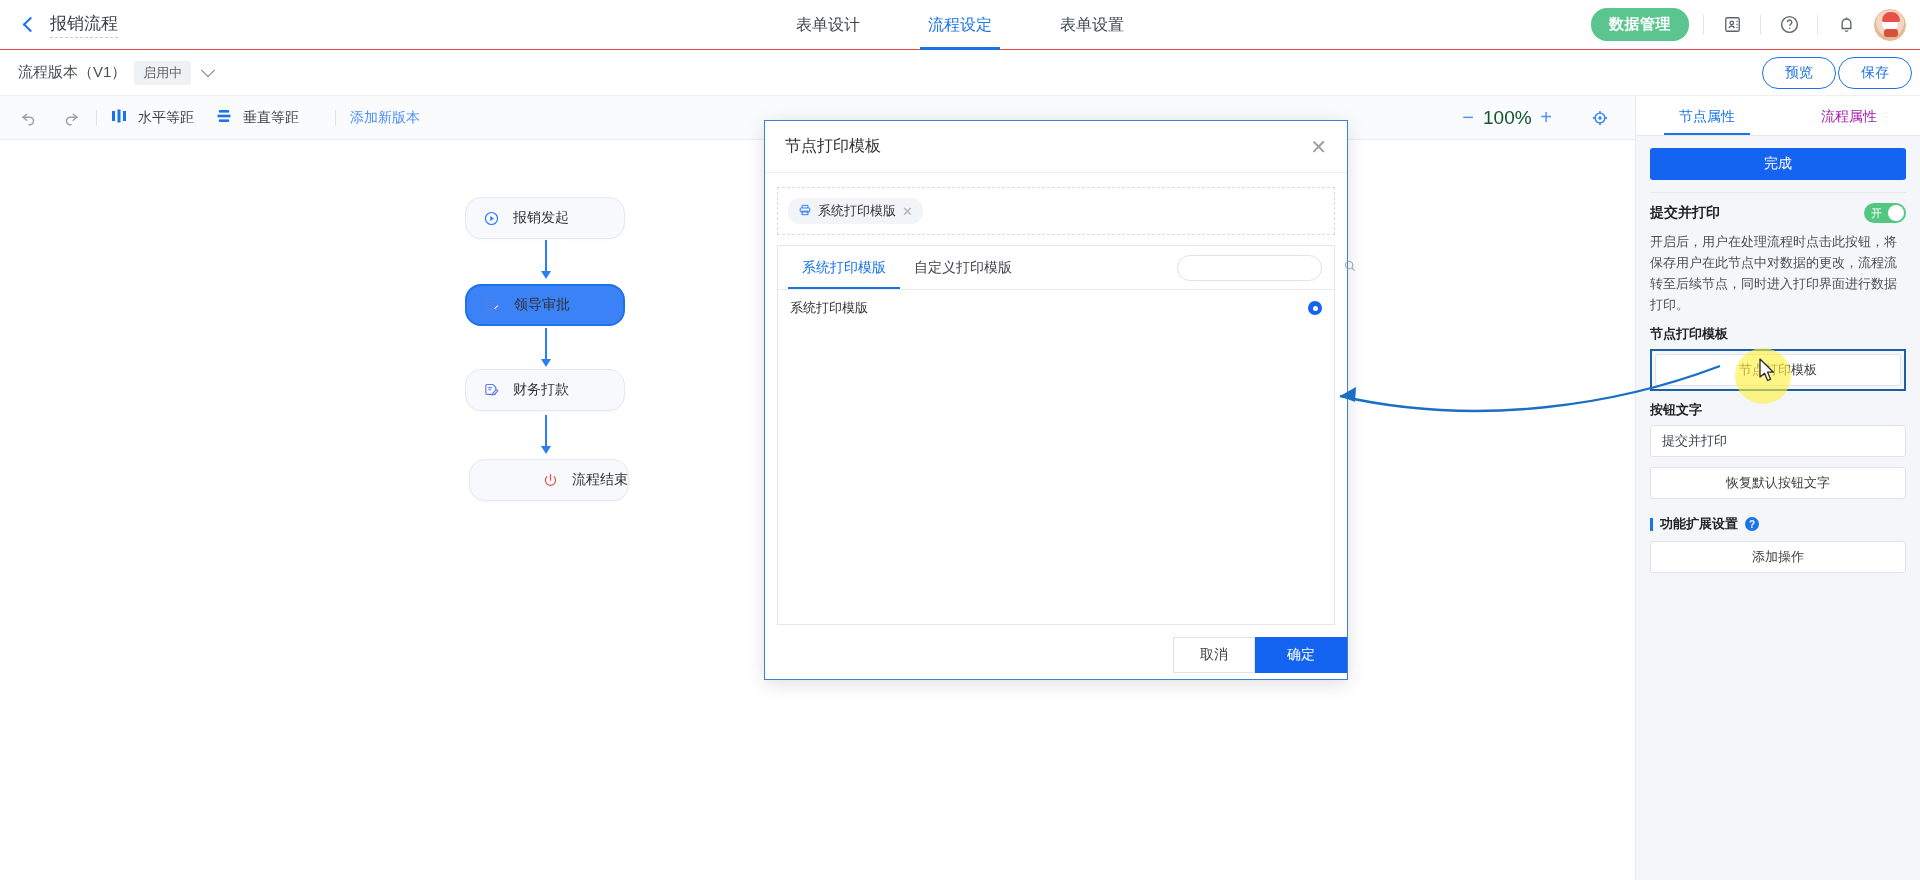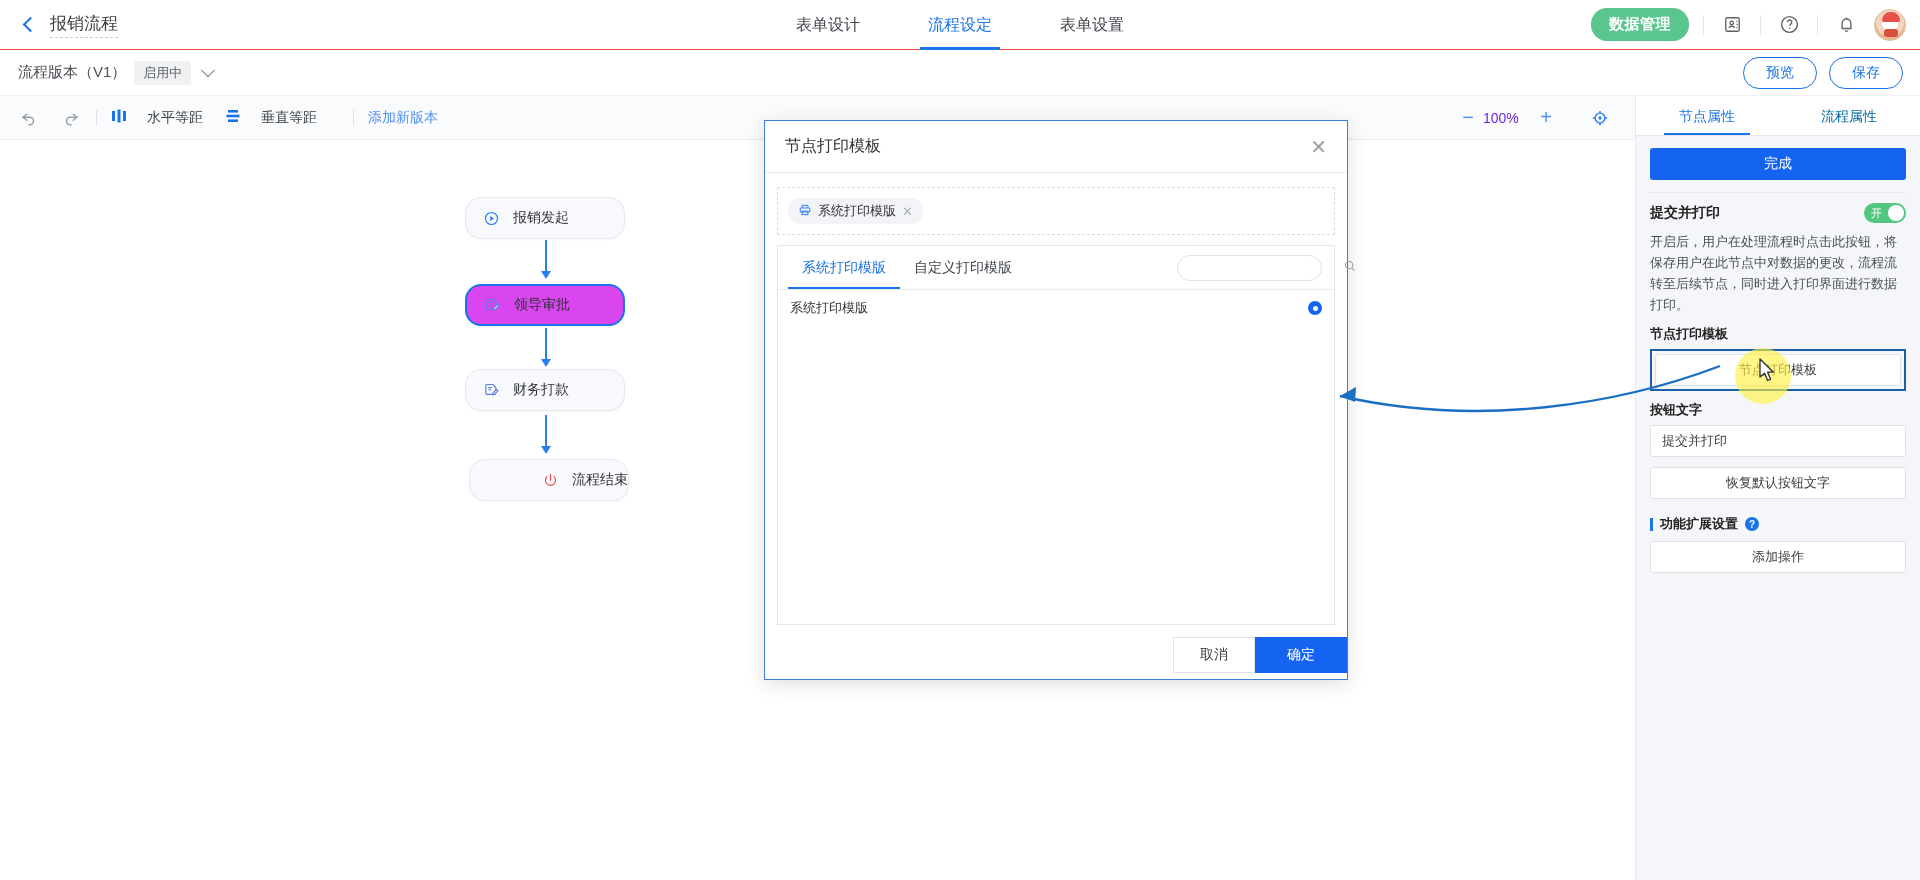--- a/index.html
+++ b/index.html
@@ -79,83 +79,83 @@
   .version-text { margin-left: 18px; font-size: 15px; color: #4a4f56; }
   .version-badge {
     margin-left: 8px; font-size: 13px; color: #5f6368; background: #f0f1f3;
     padding: 3px 9px; border-radius: 3px;
   }
   .chev-down {
     margin-left: 12px; width: 10px; height: 10px; cursor: pointer;
     border-right: 1.6px solid #7a8190; border-bottom: 1.6px solid #7a8190;
     transform: rotate(45deg) translate(-2px,-2px);
   }
-  .subbar-right { position: absolute; right: 17px; display: flex; gap: 12px; }
+  .subbar-right { position: absolute; right: 8px; display: flex; gap: 2px; }
   .ghost-btn {
     border: 1px solid #1a73e8; color: #1a73e8; background: #fff;
     border-radius: 16px; font-size: 14px; padding: 6px 22px; cursor: pointer;
   }
 
   
   .toolbar {
     position: absolute; top: 96px; left: 0; width: 1635px; height: 44px;
     background: #fafbfc; display: flex; align-items: center;
     border-bottom: 1px solid #e9ecef;
   }
   .tb-icon {
     width: 22px; height: 22px; display: flex; align-items: center;
     justify-content: center; cursor: pointer; color: #9aa0a6;
   }
   .tb-divider { width: 1px; height: 16px; background: #dfe3e8; margin: 0 14px; }
   .tb-item {
-    display: flex; align-items: center; gap: 20px; cursor: pointer;
+    display: flex; align-items: center; gap: 11px; cursor: pointer;
     font-size: 14px; color: #3c4043; margin-right: 22px;
   }
   .tb-link { font-size: 14px; color: #4f8ff7; cursor: pointer; }
   .toolbar-right {
     position: absolute; right: 20px; display: flex; align-items: center; gap: 0;
   }
   .zoom-btn {
     width: 30px; height: 30px; display: flex; align-items: center;
     justify-content: center; color: #4f8ff7; font-size: 20px; cursor: pointer;
   }
-  .zoom-val { font-size: 14px; color: #6d28d9; width: 48px; text-align: left; }
+  .zoom-val { font-size: 19px; color: #14532d; width: 48px; text-align: center; }
 
   
   .canvas {
     position: absolute; top: 140px; left: 0; width: 1635px; height: 740px;
     background: #fff; overflow: hidden;
   }
   .node {
     position: absolute; width: 160px; height: 42px; background: #f7f9fc;
     border: 1px solid #e4e9f0; border-radius: 16px; display: flex;
     align-items: center; padding-left: 16px; gap: 13px; cursor: pointer;
     box-shadow: 0 1px 2px rgba(0,0,0,.03);
   }
-  .node.selected { border: 2px solid #1a73e8; background: #d946ef; }
+  .node.selected { border: 2px solid #1a73e8; background: #3b82f6; }
   .node-label { font-size: 14px; color: #303236; }
   .node-icon { width: 18px; height: 18px; display: flex; align-items: center; justify-content: center; }
   .arrow-line { position: absolute; width: 2px; background: #2b7df5; }
   .arrow-head {
     position: absolute; width: 0; height: 0;
     border-left: 5px solid transparent; border-right: 5px solid transparent;
     border-top: 8px solid #2b7df5;
   }
 
   
   .rpanel {
     position: absolute; top: 96px; right: 0; width: 285px; height: 784px;
     background: #f4f6f9; border-left: 1px solid #e5e8ec;
   }
   .rp-tabs {
     display: flex; height: 40px; background: #fff; border-bottom: 1px solid #e5e8ec;
   }
   .rp-tab {
     flex: 1; text-align: center; line-height: 40px; font-size: 14px;
-    color: #0369a1; cursor: pointer; position: relative;
+    color: #a21caf; cursor: pointer; position: relative;
   }
   .rp-tab.active { color: #1a73e8; }
   .rp-tab.active::after {
     content: ""; position: absolute; left: 28px; right: 28px; bottom: 0;
     height: 2.5px; background: #1a73e8;
   }
   .rp-body { padding: 12px 14px; }
   .primary-btn {
     width: 100%; background: #1464f1; color: #fff; font-size: 14px;
     border: none; border-radius: 3px; height: 32px; cursor: pointer;

